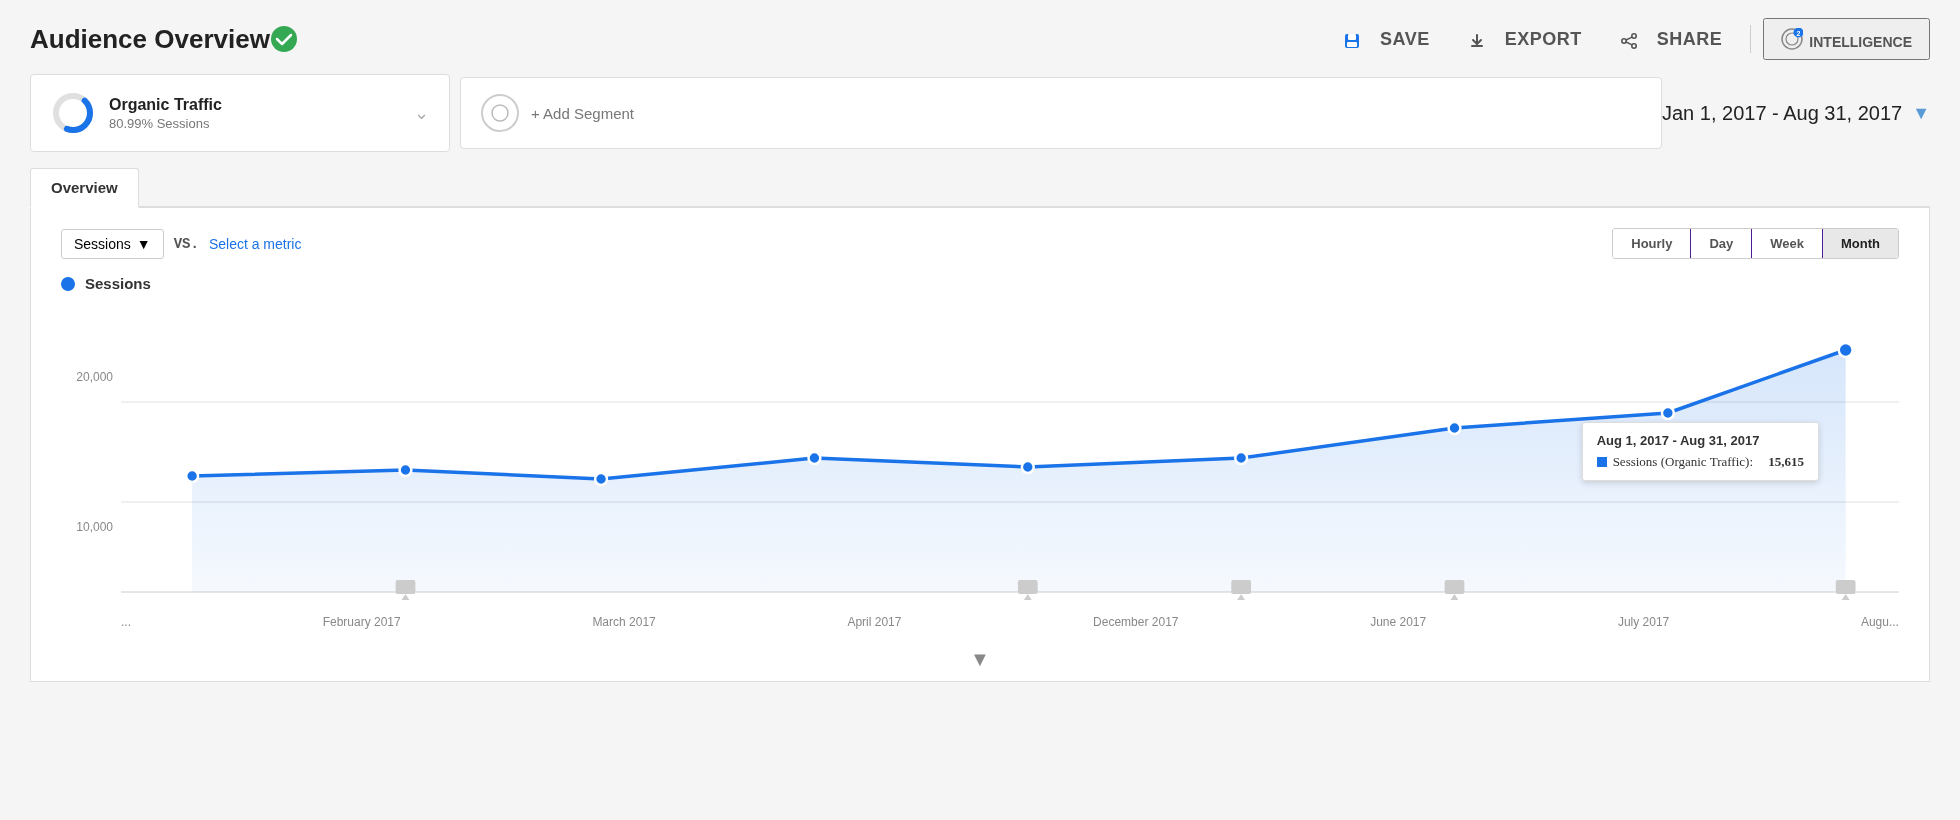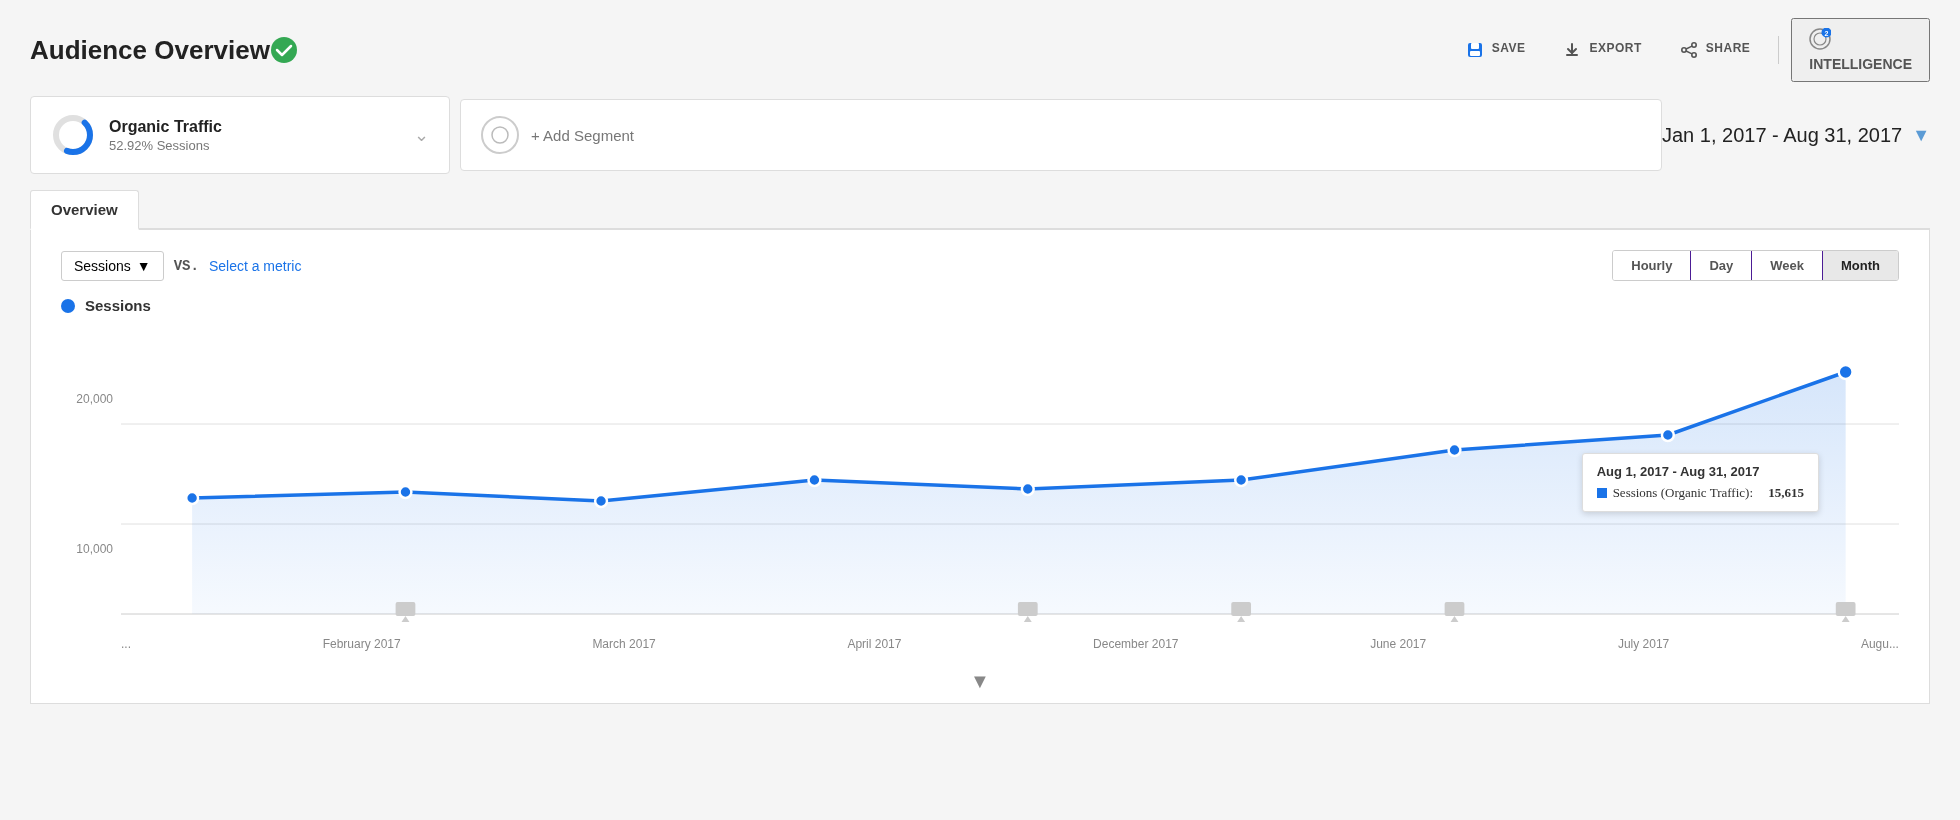--- a/index.html
+++ b/index.html
@@ -30,47 +30,46 @@
       width: 28px;
       height: 28px;
     }
     .header-actions {
       display: flex;
       align-items: center;
       gap: 6px;
     }
     .header-btn {
       display: flex;
-      align-items: flex-start;
-      gap: 8px;
+      align-items: flex-end;
+      gap: 19px;
       padding: 8px 16px;
       background: transparent;
       border: none;
       cursor: pointer;
-      font-size: 12px;
+      font-size: 18px;
       font-weight: 600;
       color: #555;
       letter-spacing: 0.5px;
     }
     .header-divider {
       width: 1px;
       height: 28px;
       background: #ccc;
       margin: 0 6px;
     }
     .intelligence-btn {
       display: flex;
-      align-items: flex-start;
+      align-items: flex-end;
       gap: 6px;
       padding: 8px 16px;
       font-size: 14px;
       font-weight: 600;
       color: #555;
       cursor: pointer;
-      flex-direction: column;
     }
     .segment-card {
       background: #fff;
       border: 1px solid #ddd;
       border-radius: 4px;
       padding: 16px 20px;
       display: flex;
       align-items: center;
       gap: 14px;
       flex: 0 0 420px;
@@ -381,21 +380,21 @@
 
 <div style="display:flex; align-items:center; margin: 0 30px 16px 30px;">
 
   <div class="segment-card">
     <svg class="segment-donut" viewBox="0 0 44 44">
       <circle cx="22" cy="22" r="17" fill="none" stroke="#e0e0e0" stroke-width="6"></circle>
       <circle cx="22" cy="22" r="17" fill="none" stroke="#1a73e8" stroke-width="6" stroke-dasharray="47.6 59.7" stroke-dashoffset="14.9" stroke-linecap="round"></circle>
     </svg>
     <div class="segment-info">
       <div class="segment-name">Organic Traffic</div>
-      <div class="segment-pct">52.92% Sessions</div>
+      <div class="segment-pct">80.99% Sessions</div>
     </div>
     <span class="segment-chevron">⌄</span>
   </div>
 
   <div class="add-segment-card">
     <div class="add-segment-circle">
       <svg width="18" height="18" viewBox="0 0 18 18">
         <circle cx="9" cy="9" r="8" fill="none" stroke="#bbb" stroke-width="1.5"></circle>
       </svg>
     </div>
@@ -493,21 +492,21 @@
         <polygon points="1134,292 1130,298 1138,298" fill="#ccc"></polygon>
 
         <rect x="1340" y="278" width="20" height="14" rx="2" fill="#ccc"></rect>
         <polygon points="1350,292 1346,298 1354,298" fill="#ccc"></polygon>
 
         <rect x="1736" y="278" width="20" height="14" rx="2" fill="#ccc"></rect>
         <polygon points="1746,292 1742,298 1750,298" fill="#ccc"></polygon>
       </svg>
 
       
-      <div class="tooltip-box" style="right: 80px; top: 120px; margin-top: 9px;">
+      <div class="tooltip-box" style="right: 80px; top: 120px;">
         <div class="tooltip-date">Aug 1, 2017 - Aug 31, 2017</div>
         <div class="tooltip-value">
           <div class="tooltip-square"></div>
           <span>Sessions (Organic Traffic):</span>
           &nbsp;<strong>15,615</strong>
         </div>
       </div>
     </div>
 
     <div class="x-axis-labels" style="display:flex; justify-content:space-between; align-items:center;">

